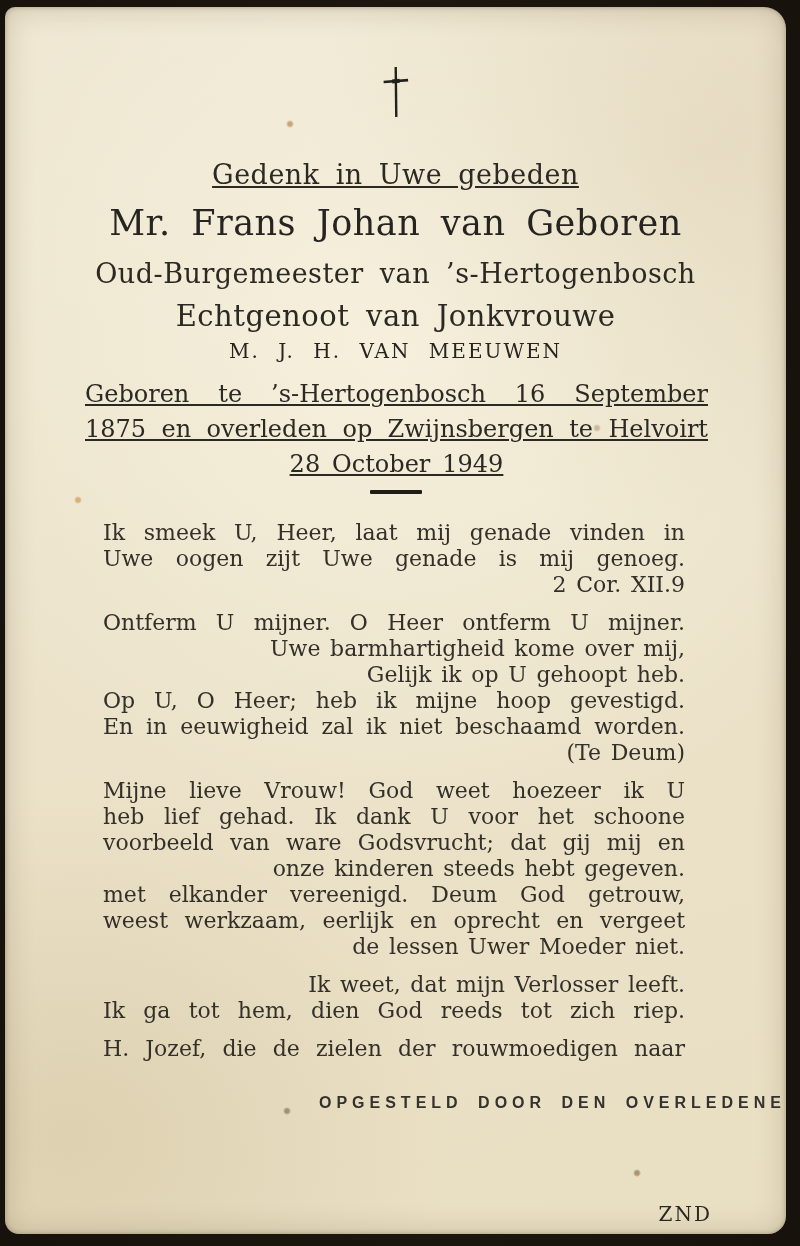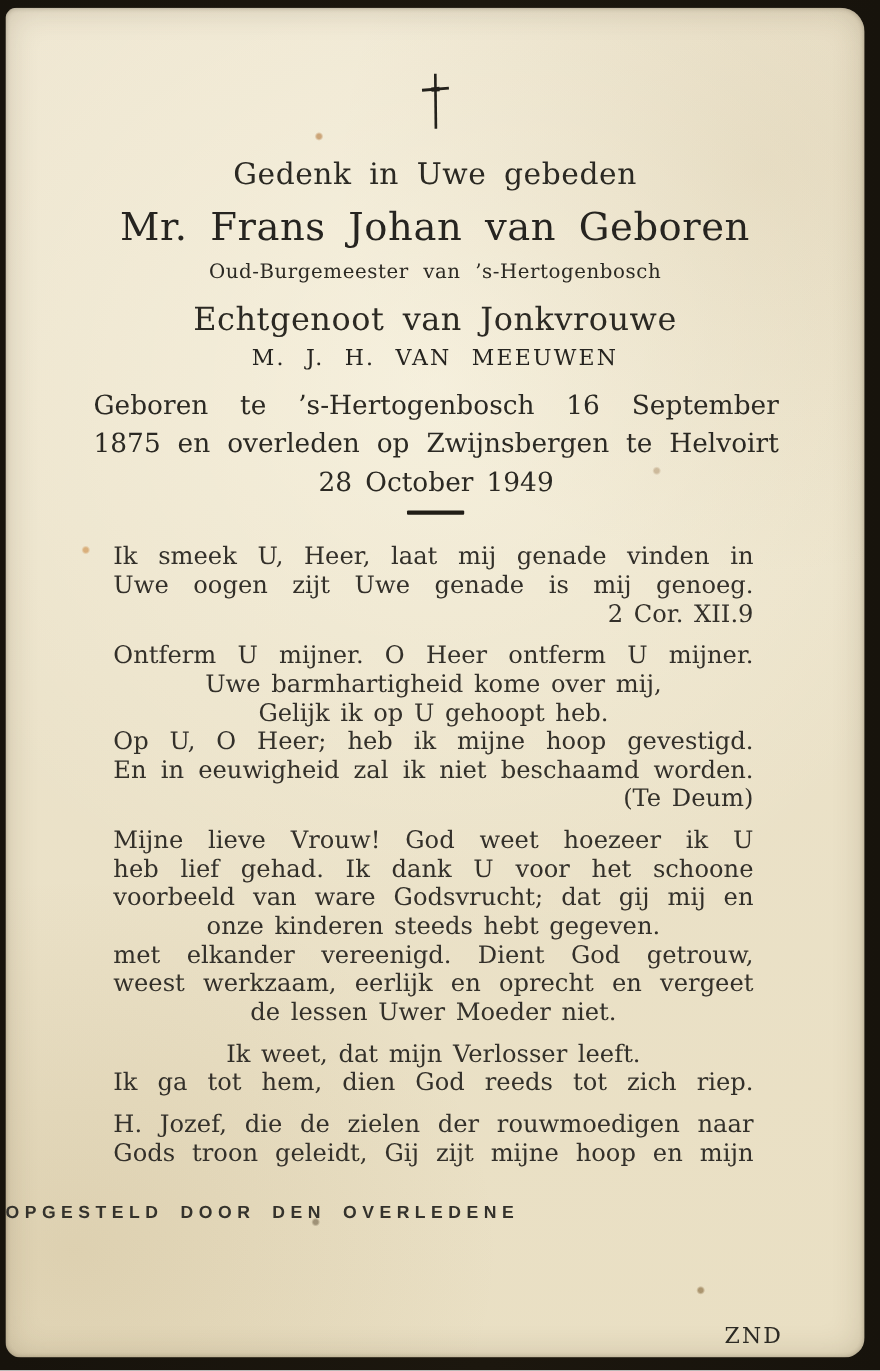--- a/index.html
+++ b/index.html
@@ -26,38 +26,38 @@
       linear-gradient(168deg, #efe7d2 0%, var(--paper,#ebe2c9) 45%, #e9dfc3 100%);
     border-radius:10px 22px 18px 14px;
     box-shadow: inset 0 0 30px rgba(70,52,22,.20), inset 0 0 5px rgba(40,30,10,.30);
     color:var(--ink,#33302a);
   }
   .cross {
     display:block; margin:58px auto 0; width:34px; height:54px;
     transform:rotate(-2deg);
   }
   .c-head { text-align:center; letter-spacing:.5px; }
-  .intro       { margin-top:24px; font-size:27px; line-height:32px; word-spacing:7px; color:#2b2923; }
+  .intro       { margin-top:40px; font-size:27px; line-height:32px; word-spacing:7px; color:#2b2923;text-decoration:underline; }
   .name        { margin:10px 0 0 0; font-size:35px; line-height:44px; font-weight:normal; word-spacing:9px; color:#262420; }
-  .title       { margin-top:2px;  font-size:18px; line-height:34px; word-spacing:7px; color:#2b2923; }
+  .title       { margin-top:12px;  font-size:27px; line-height:34px; word-spacing:7px; color:#2b2923; }
   .spouse-intro{ margin-top:9px;  font-size:29px; line-height:32px; word-spacing:7px; color:#2b2923; }
   .spouse-name { margin-top:2px;  font-size:20px; line-height:34px; letter-spacing:2px; word-spacing:10px; color:#262420; }
   .vitals  { margin:9px 78px 0 80px; }
-  .vitals .line { font-size:24px; line-height:35px; color:#2b2923; }
+  .vitals .line { font-size:24px; line-height:35px; color:#2b2923;text-decoration:underline; }
   .divider { width:52px; height:4px; margin:8px auto 0; background:#201d16; border-radius:1px; }
   .prayer  { margin:26px 101px 0 98px; }
   .line { white-space:nowrap; }
   .line.fill  { text-align:justify; text-align-last:justify; white-space:normal; }
-  .line.left  { text-align:center;  word-spacing:.22em; }
+  .line.left  { text-align:right;  word-spacing:.22em; }
   .line.right { text-align:right; word-spacing:.18em; }
   .line.center{ text-align:center; word-spacing:.18em; }
   .prayer .line { font-size:22px; line-height:26px; word-spacing:.12em; }
   .prayer .line.p-start { margin-top:12px; }
   .attribution {
-    margin-top:32px; text-align:left;
+    margin-top:32px; text-align:right;
     font-family:"Liberation Sans","DejaVu Sans",sans-serif;
     font-size:16px; font-weight:bold; letter-spacing:5px; word-spacing:6px;
     color:#34322c;
   }
   .printer-mark {
     position:absolute; right:74px; bottom:8px;
     font-size:20px; font-weight:normal; letter-spacing:2px; color:#2b2923;
   }
 </style>
 </head>
@@ -115,33 +115,32 @@
 
         <div class="line fill p-start">Mijne lieve Vrouw! God weet hoezeer ik U</div>
 
         <div class="line fill">heb lief gehad. Ik dank U voor het schoone</div>
 
         <div class="line fill">voorbeeld van ware Godsvrucht; dat gij mij en</div>
 
         <div class="line left">onze kinderen steeds hebt gegeven.</div>
 
 
-        <div class="line fill">met elkander vereenigd. Dient God getrouw,</div>
+        <div class="line fill">met elkander vereenigd. Deum God getrouw,</div>
 
         <div class="line fill">weest werkzaam, eerlijk en oprecht en vergeet</div>
 
         <div class="line left">de lessen Uwer Moeder niet.</div>
 
         <div class="line left p-start">Ik weet, dat mijn Verlosser leeft.</div>
 
         <div class="line fill">Ik ga tot hem, dien God reeds tot zich riep.</div>
 
         <div class="line fill p-start">H. Jozef, die de zielen der rouwmoedigen naar</div>
 
-        <div class="line fill">Gods troon geleidt, Gij zijt mijne hoop en mijn</div>
 
       </div>
 
     <div class="attribution">OPGESTELD DOOR DEN OVERLEDENE</div>
 
     <div class="printer-mark">ZND</div>
 
   </div>
 </div>
 

